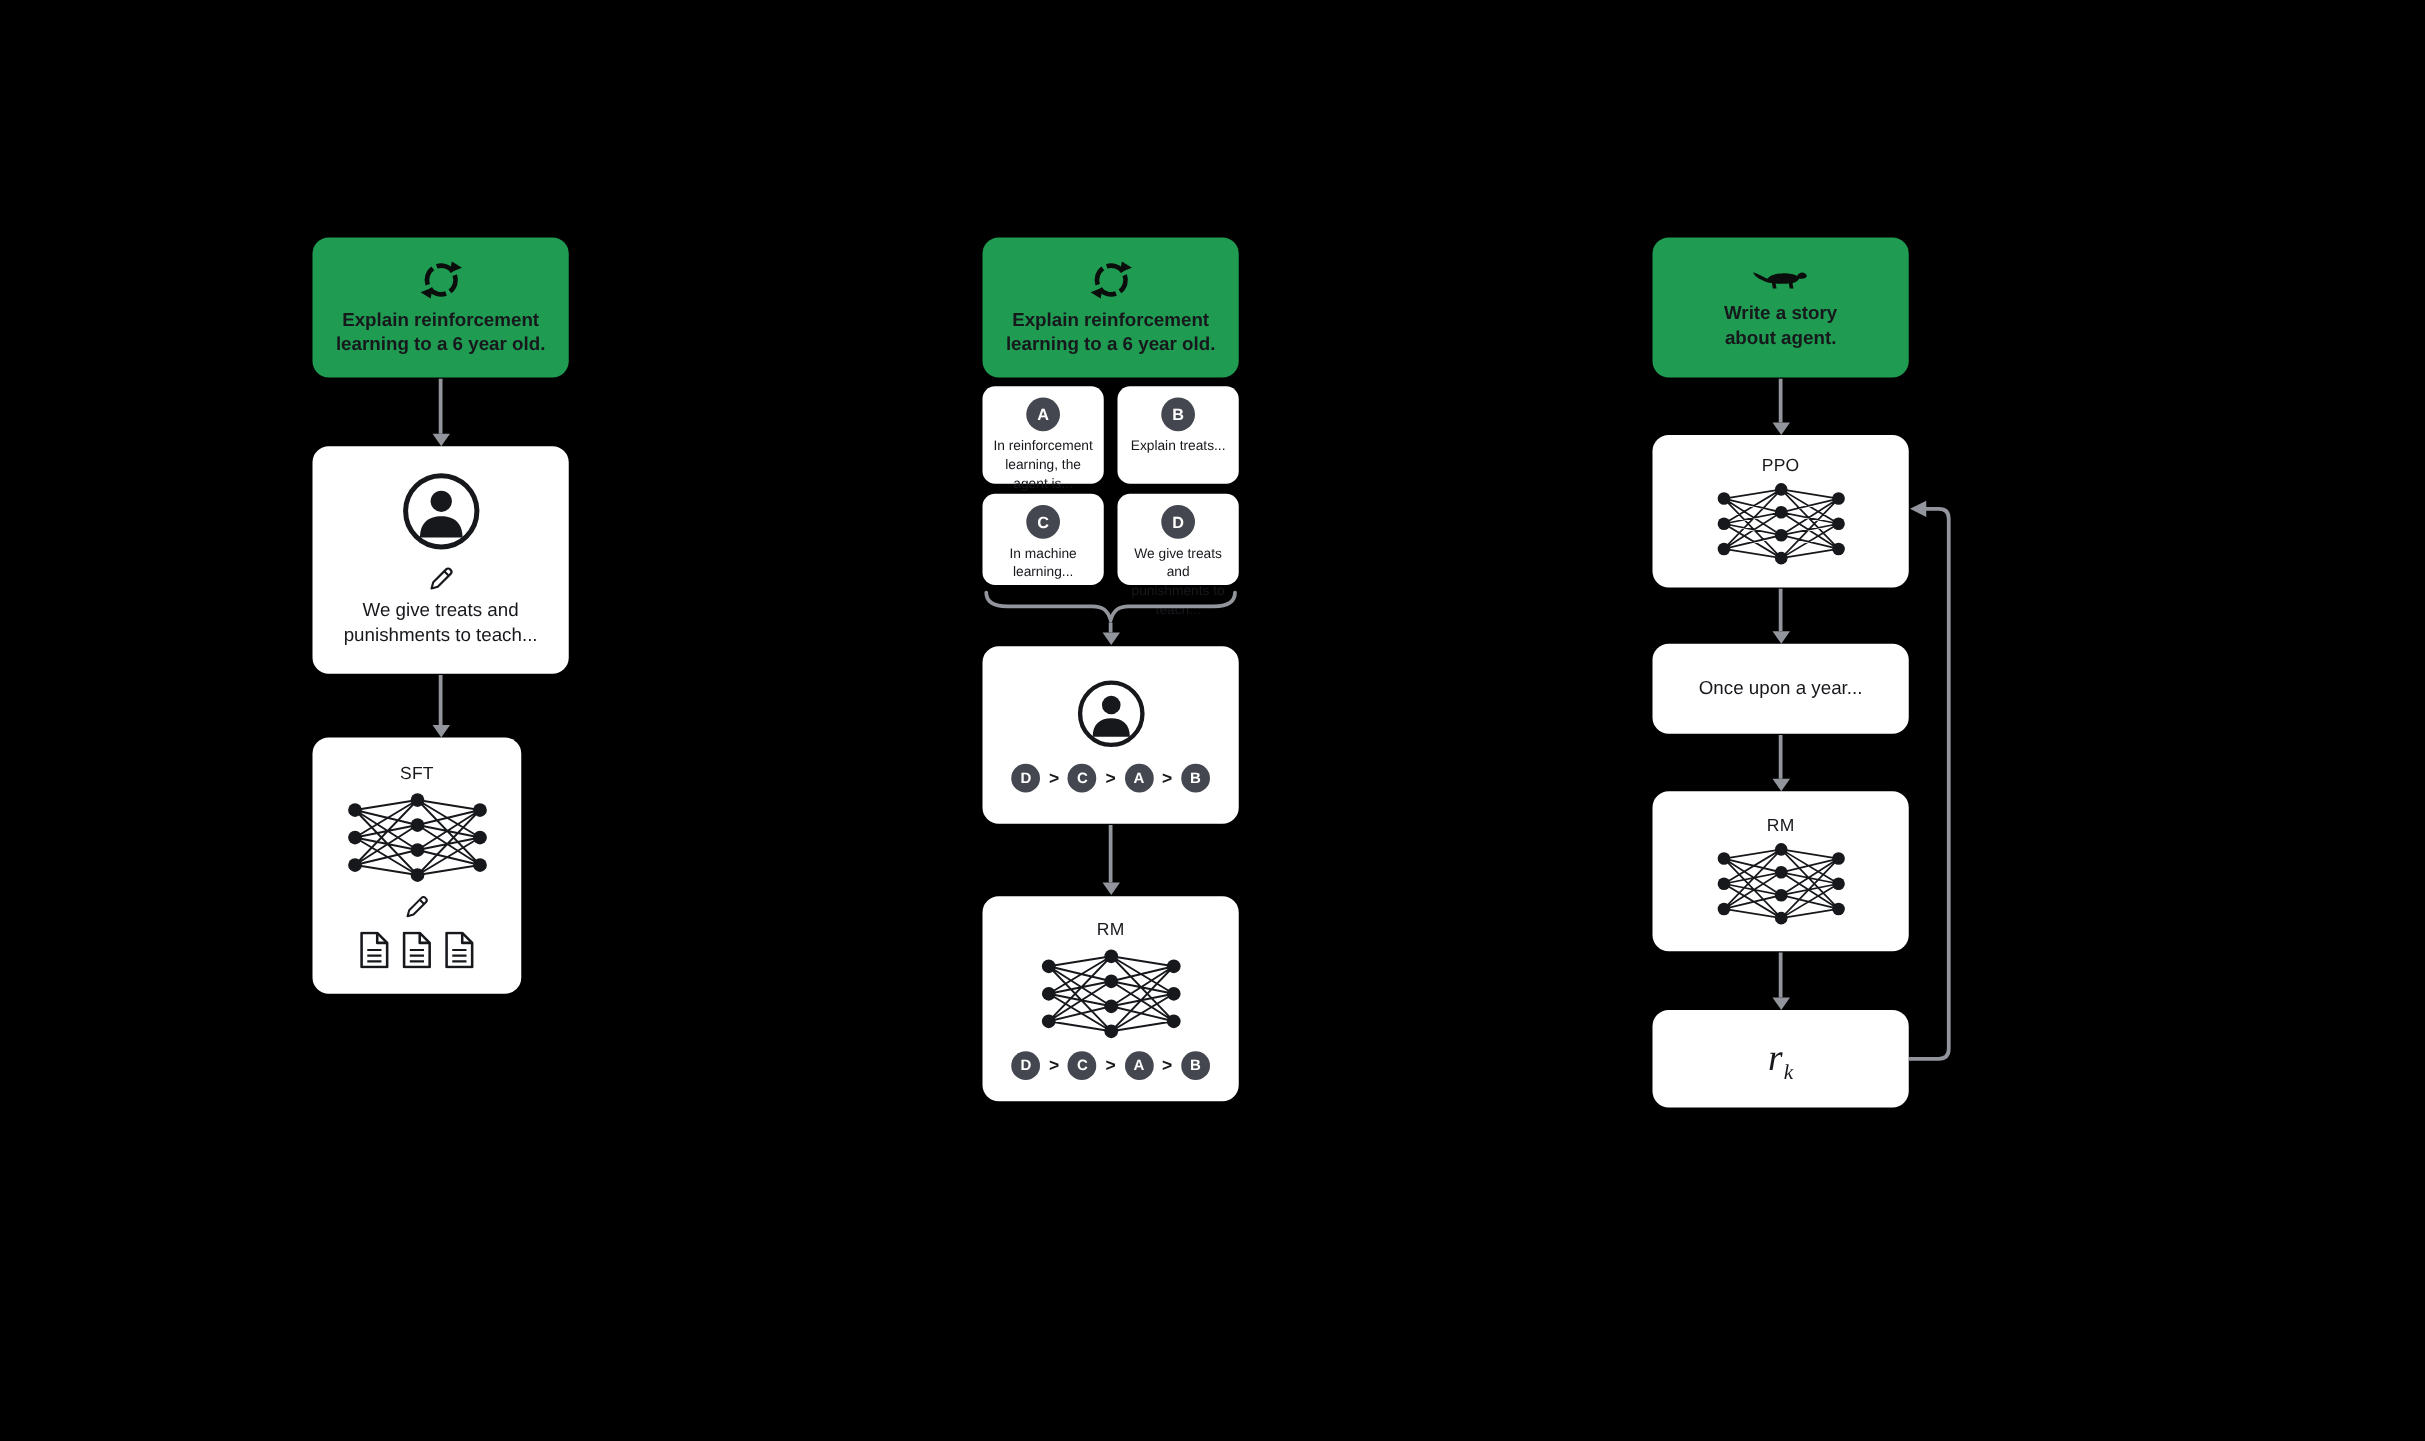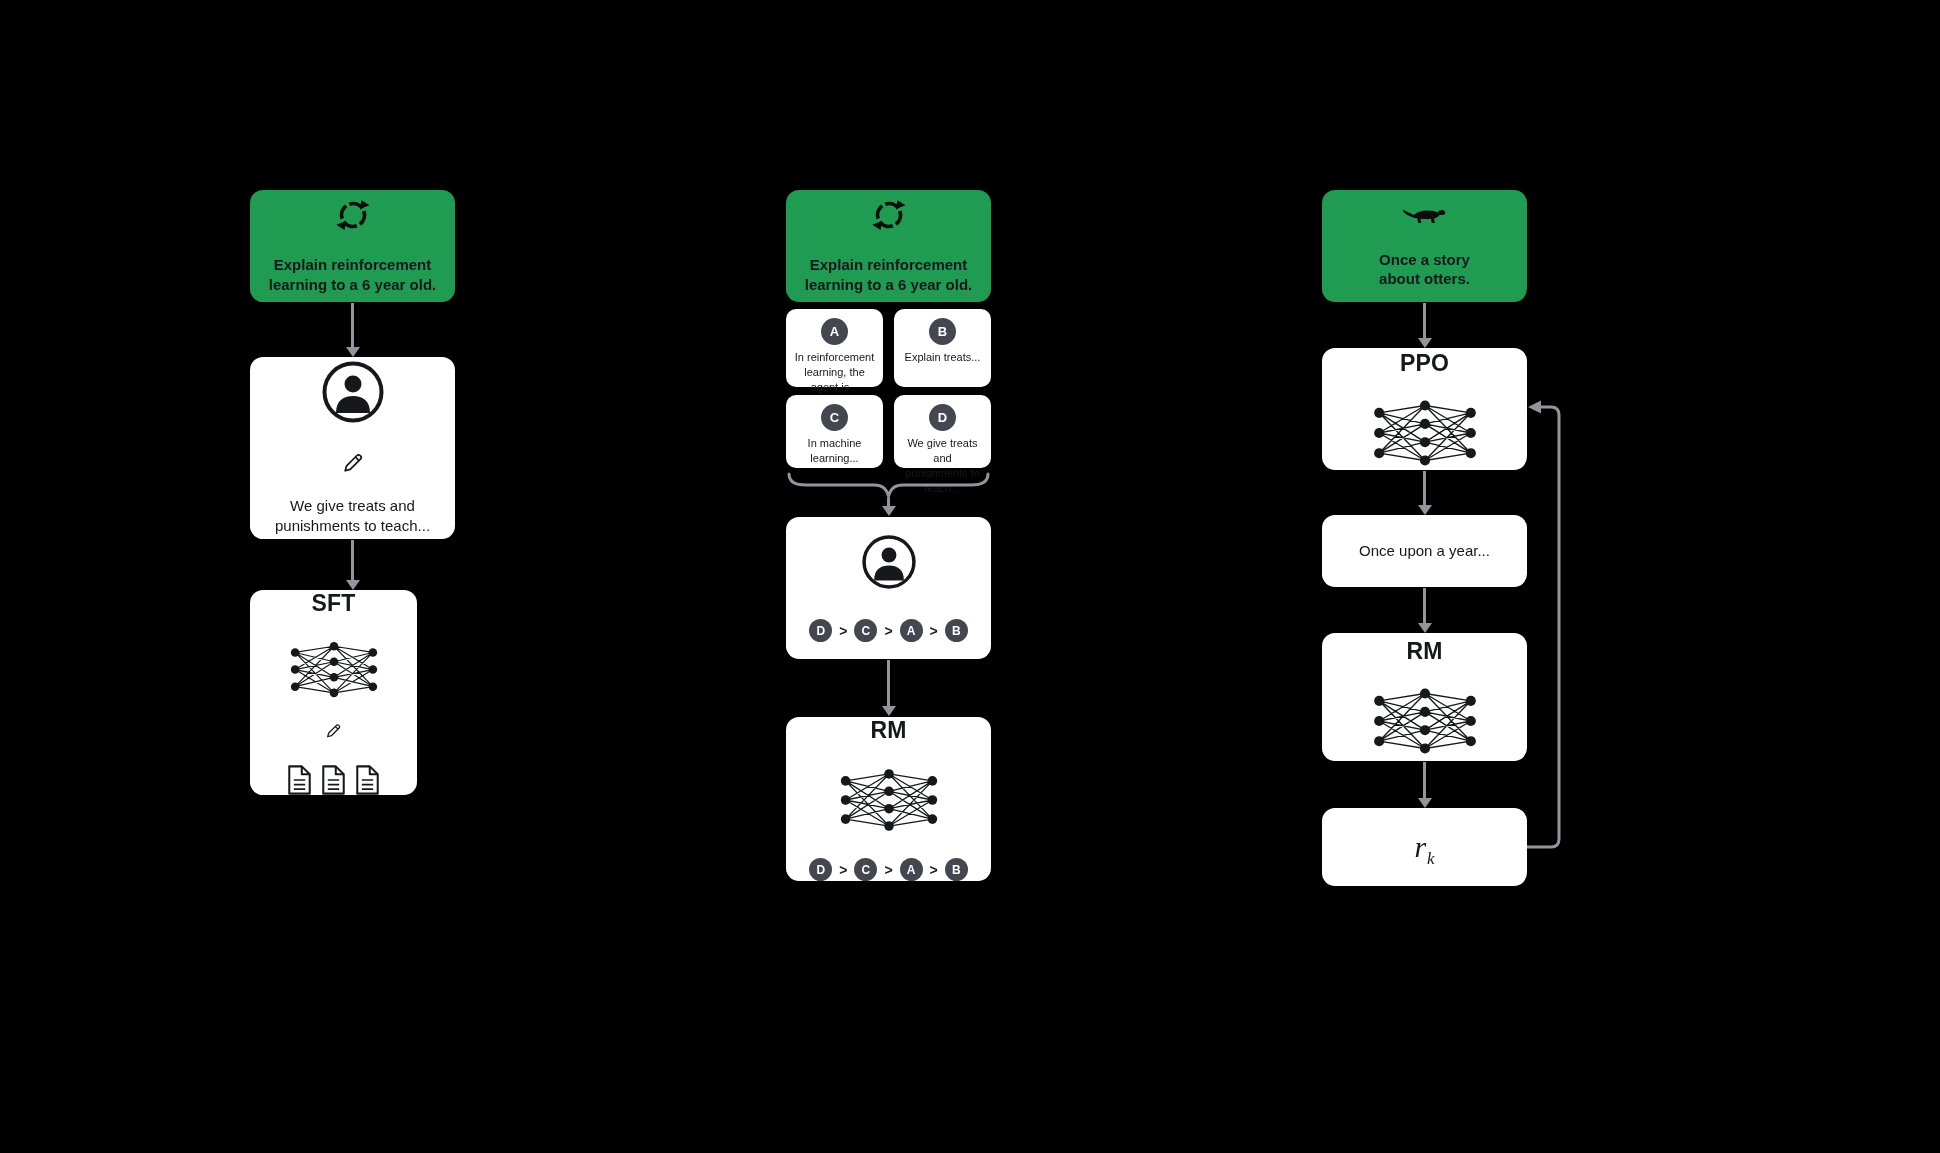--- a/index.html
+++ b/index.html
@@ -9,28 +9,27 @@
     background:var(--background, #000);
     font-family:"Liberation Sans","DejaVu Sans",sans-serif;
     color:var(--text, #17181c);
     overflow:hidden;
   }
   .card {
     position:absolute; border-radius:13px;
     background:var(--card, #fff);
     display:flex; flex-direction:column; align-items:center; justify-content:center;
     text-align:center;
-    gap:17px;
   }
   .card.green { background:var(--green, #1f9b52); }
   .prompt-text { font-size:15px; font-weight:600; line-height:1.3; color:var(--text,#17181c); }
   .prompt-text.w175 { max-width:178px; }
   .prompt-text.w130 { max-width:132px; }
   .demo-text { font-size:15px; font-weight:500; line-height:1.35; max-width:180px; }
-  .model-label { font-size:23px; font-weight:700; letter-spacing:0.2px; }
+  .model-label { font-size:14px; font-weight:400; letter-spacing:0.2px; }
   .gap4 { margin-top:4px; } .gap6 { margin-top:6px; } .gap8 { margin-top:8px; }
   .gap10 { margin-top:10px; } .gap12 { margin-top:12px; }
 
   .v-arrow { position:absolute; width:3px; background:var(--arrow, #93959d); }
   .v-arrow::after {
     content:""; position:absolute; top:100%; left:50%; margin-left:-7px;
     width:0; height:0;
     border-left:7px solid transparent; border-right:7px solid transparent;
     border-top:10px solid var(--arrow, #93959d);
   }
@@ -221,21 +220,21 @@
       <span class="badge sm">A</span>
       <span class="gt">&gt;</span>
       <span class="badge sm">B</span>
     </div>
   </div>
 
   <div class="card green" style="left:1322px; top:190px; width:205px; height:112px;">
     <svg width="48" height="25">
         <use href="#sym-otter"></use>
       </svg>
-    <div class="prompt-text w130 gap4">Once a story about otters.</div>
+    <div class="prompt-text w130 gap4">Write a story about agent.</div>
   </div>
 
   <div class="v-arrow" style="left:1423px; top:303px; height:35px;"></div>
 
   <div class="card" style="left:1322px; top:348px; width:205px; height:122px;">
     <div class="model-label">PPO</div>
     <svg class="gap4" width="110" height="70">
         <use href="#sym-nn"></use>
       </svg>
   </div>

